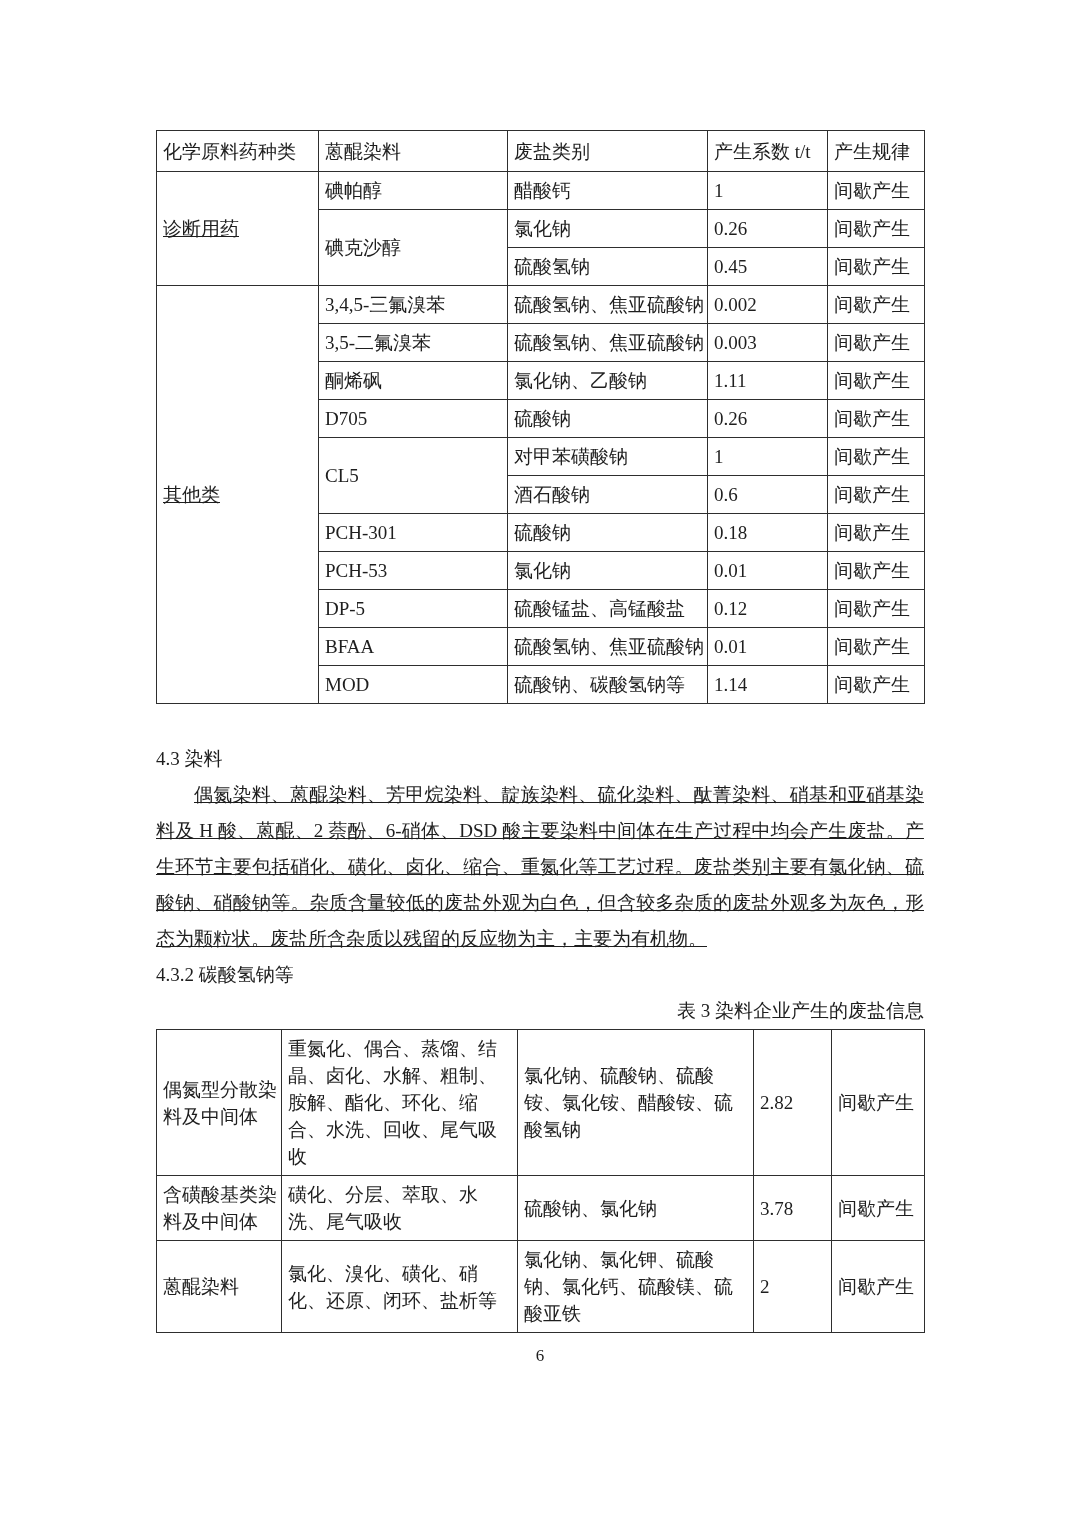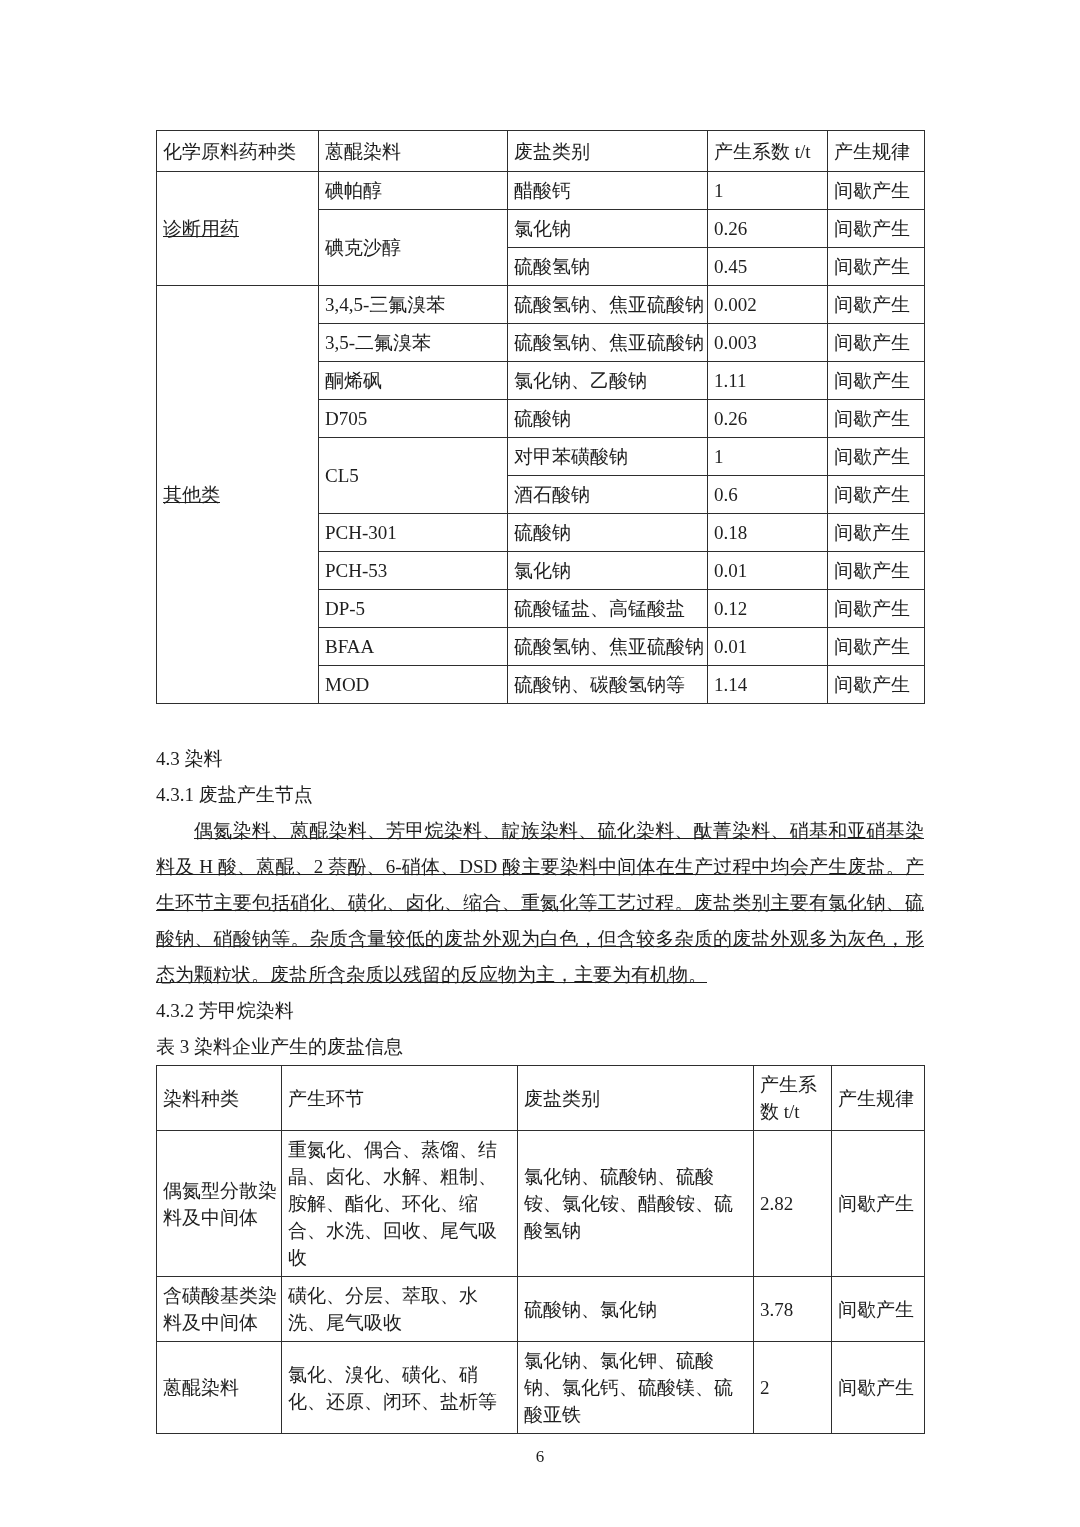--- a/index.html
+++ b/index.html
@@ -15,21 +15,21 @@
     border:1.5px solid #2e2e2e;
     padding:5px 2px 5px 6px;
     font-weight:normal;text-align:left;vertical-align:middle;
     line-height:27px;word-break:break-all;
   }
   .t1 th{height:30px;}
   .cat{vertical-align:middle;text-decoration:underline;}
   .sections{margin-top:37px;font-size:19px;line-height:36px;}
   .h{line-height:36px;}
   .para{margin:0;text-indent:2em;text-align:justify;line-height:36px;text-decoration:underline;}
-  .caption{text-align:left;line-height:36px;}
+  .caption{text-align:right;line-height:36px;}
   .pageno{margin-top:12px;text-align:center;font-size:17px;line-height:22px;}
 </style>
 </head>
 <body>
 
 <div class="page">
   <div class="content">
 
     <table class="t1">
       <colgroup>
@@ -129,42 +129,34 @@
         <td>MOD</td>
         <td>硫酸钠、碳酸氢钠等</td>
         <td>1.14</td>
         <td>间歇产生</td>
       </tr>
     </tbody>
       </table>
 
     <div class="sections">
       <div class="h">4.3 染料</div>
-      <div class="h">4.3.1 废盐产生节点</div>
       <p class="para">偶氮染料、蒽醌染料、芳甲烷染料、靛族染料、硫化染料、酞菁染料、硝基和亚硝基染料及 H 酸、蒽醌、2 萘酚、6-硝体、DSD 酸主要染料中间体在生产过程中均会产生废盐。产生环节主要包括硝化、磺化、卤化、缩合、重氮化等工艺过程。废盐类别主要有氯化钠、硫酸钠、硝酸钠等。杂质含量较低的废盐外观为白色，但含较多杂质的废盐外观多为灰色，形态为颗粒状。废盐所含杂质以残留的反应物为主，主要为有机物。</p>
-      <div class="h">4.3.2 芳甲烷染料</div>
+      <div class="h">4.3.2 碳酸氢钠等</div>
       <div class="caption">表 3 染料企业产生的废盐信息</div>
     </div>
 
     <table class="t3">
       <colgroup>
         <col style="width:125px">
           <col style="width:236px">
           <col style="width:236px">
           <col style="width:78px">
           <col style="width:93px">
       </colgroup>
       <tbody>
-          <tr>
-        <th>染料种类</th>
-        <th>产生环节</th>
-        <th>废盐类别</th>
-        <th>产生系数 t/t</th>
-        <th>产生规律</th>
-      </tr>
       <tr>
         <td>偶氮型分散染料及中间体</td>
         <td>重氮化、偶合、蒸馏、结晶、卤化、水解、粗制、胺解、酯化、环化、缩合、水洗、回收、尾气吸收</td>
         <td>氯化钠、硫酸钠、硫酸铵、氯化铵、醋酸铵、硫酸氢钠</td>
         <td>2.82</td>
         <td>间歇产生</td>
       </tr>
       <tr>
         <td>含磺酸基类染料及中间体</td>
         <td>磺化、分层、萃取、水洗、尾气吸收</td>

